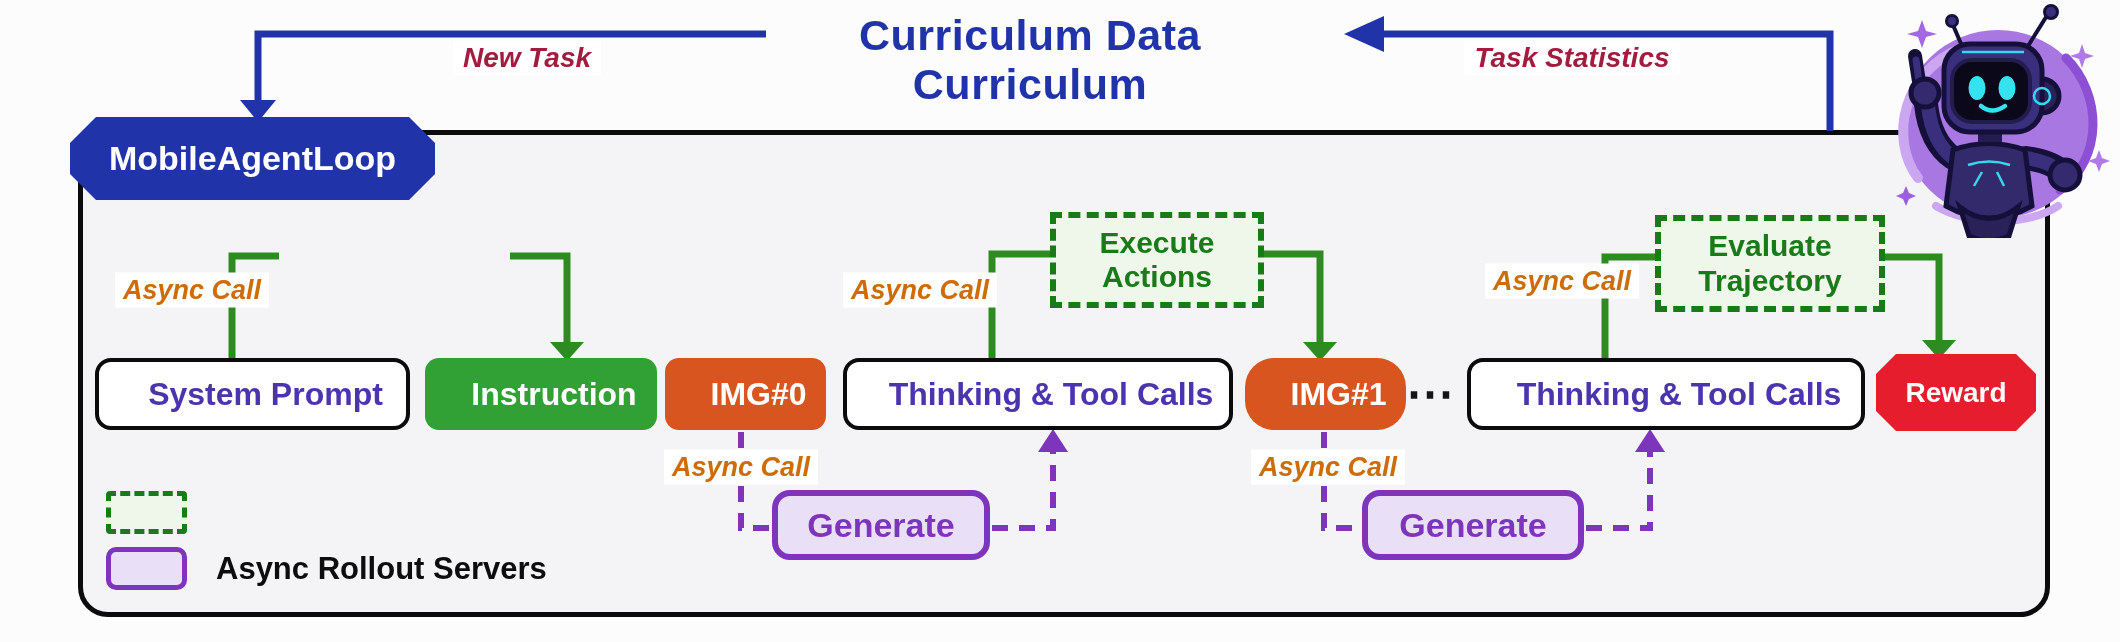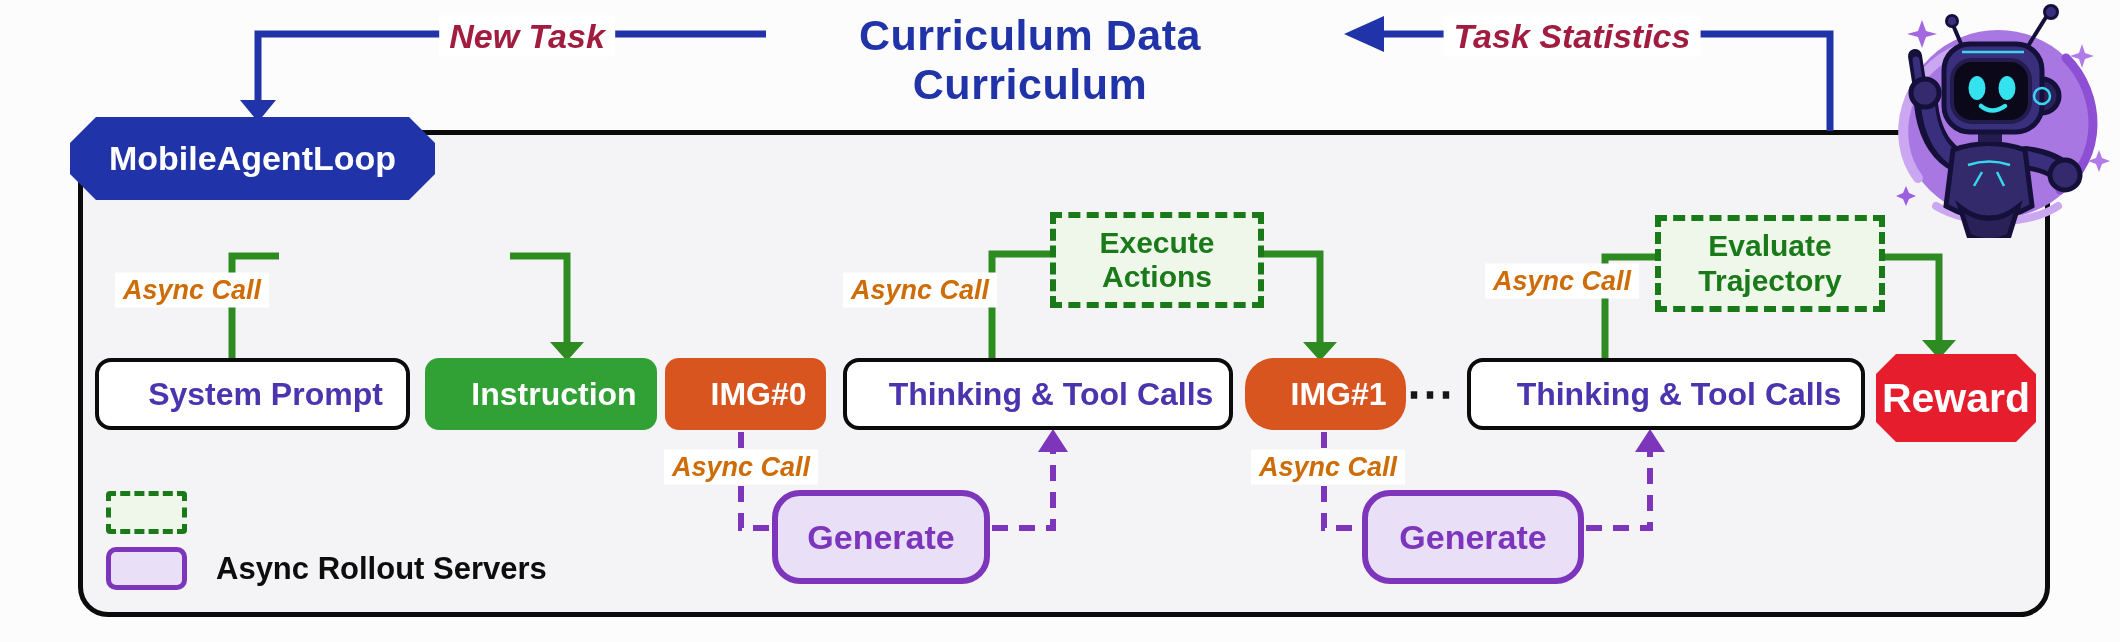--- a/index.html
+++ b/index.html
@@ -22,22 +22,22 @@
   .head-green{fill:var(--green-line);stroke:none;}
   .wire-purple{stroke:var(--purple);stroke-width:6;fill:none;stroke-dasharray:16 11;}
   .head-purple{fill:var(--purple);stroke:none;}
   
   .title{
     position:absolute;left:760px;top:11px;width:540px;text-align:center;
     font-size:43px;font-weight:bold;color:var(--blue);z-index:3;letter-spacing:.5px;
   }
   .flowlabel{
     position:absolute;transform:translate(-50%,-50%);
-    font-size:34px;font-weight:bold;font-style:italic;color:var(--crimson);
-    background:#fff;padding:1px 10px;white-space:nowrap;z-index:3;
+    font-size:28px;font-weight:bold;font-style:italic;color:var(--crimson);
+    background:#fff;padding:1px 10px;white-space:nowrap;z-index:3;margin-top:22px;
   }
   .new-task{left:527px;top:36px;}
   .task-stats{left:1572px;top:36px;}
   
   .badge{
     position:absolute;left:70px;top:117px;width:365px;height:83px;
     background:var(--blue);color:#fff;font-size:34px;font-weight:bold;
     display:flex;align-items:center;justify-content:center;z-index:4;
     clip-path:polygon(26px 0,calc(100% - 26px) 0,100% 26px,100% calc(100% - 26px),calc(100% - 26px) 100%,26px 100%,0 calc(100% - 26px),0 26px);
   }
@@ -54,43 +54,43 @@
   .ins{left:425px;width:232px;}
   .im0{left:665px;width:161px;}
   .th1{left:843px;width:390px;}
   .im1{left:1245px;width:161px;border-radius:29px;}
   .th2{left:1467px;width:398px;}
   .ellipsis{
     position:absolute;left:1430px;top:394px;transform:translate(-50%,-50%);
     font-size:48px;font-weight:bold;color:#151515;z-index:3;line-height:1;
   }
   .reward{
-    position:absolute;left:1876px;top:354px;width:160px;height:88px;
-    background:var(--reward-red);color:#fff;font-size:41px;font-weight:bold;
+    position:absolute;left:1876px;top:354px;width:160px;height:77px;
+    background:var(--reward-red);color:#fff;font-size:28px;font-weight:bold;
     display:flex;align-items:center;justify-content:center;z-index:3;
     clip-path:polygon(20px 0,calc(100% - 20px) 0,100% 20px,100% calc(100% - 20px),calc(100% - 20px) 100%,20px 100%,0 calc(100% - 20px),0 20px);
   }
   
   .envbox{
     position:absolute;box-sizing:border-box;z-index:3;
     border:6px dashed var(--green-dark);background:var(--green-fill);
     color:var(--green-dark);font-size:30px;font-weight:bold;line-height:1.15;
     display:flex;align-items:center;justify-content:center;text-align:center;
   }
   .envbox span{display:block;}
   .reset-env{left:279px;top:214px;width:231px;height:98px;}
   .reset-env span{width:120px;}
   .exec-act{left:1050px;top:212px;width:214px;height:96px;}
   .exec-act span{width:160px;}
   .eval-traj{left:1655px;top:215px;width:230px;height:97px;}
   .eval-traj span{width:190px;}
   
   .genbox{
-    position:absolute;top:490px;height:94px;box-sizing:border-box;z-index:3;
-    background:var(--purple-fill);border:6px solid var(--purple);border-radius:28px;
+    position:absolute;top:490px;height:70px;box-sizing:border-box;z-index:3;
+    background:var(--purple-fill);border:6px solid var(--purple);border-radius:18px;
     color:var(--purple);font-size:34px;font-weight:bold;
     display:flex;align-items:center;justify-content:center;
   }
   .gen1{left:772px;width:218px;}
   .gen2{left:1362px;width:222px;}
   
   .async{
     position:absolute;transform:translate(-50%,-50%);
     font-size:27px;font-weight:bold;font-style:italic;color:var(--async-orange);
     background:#fff;padding:2px 8px;white-space:nowrap;z-index:4;

